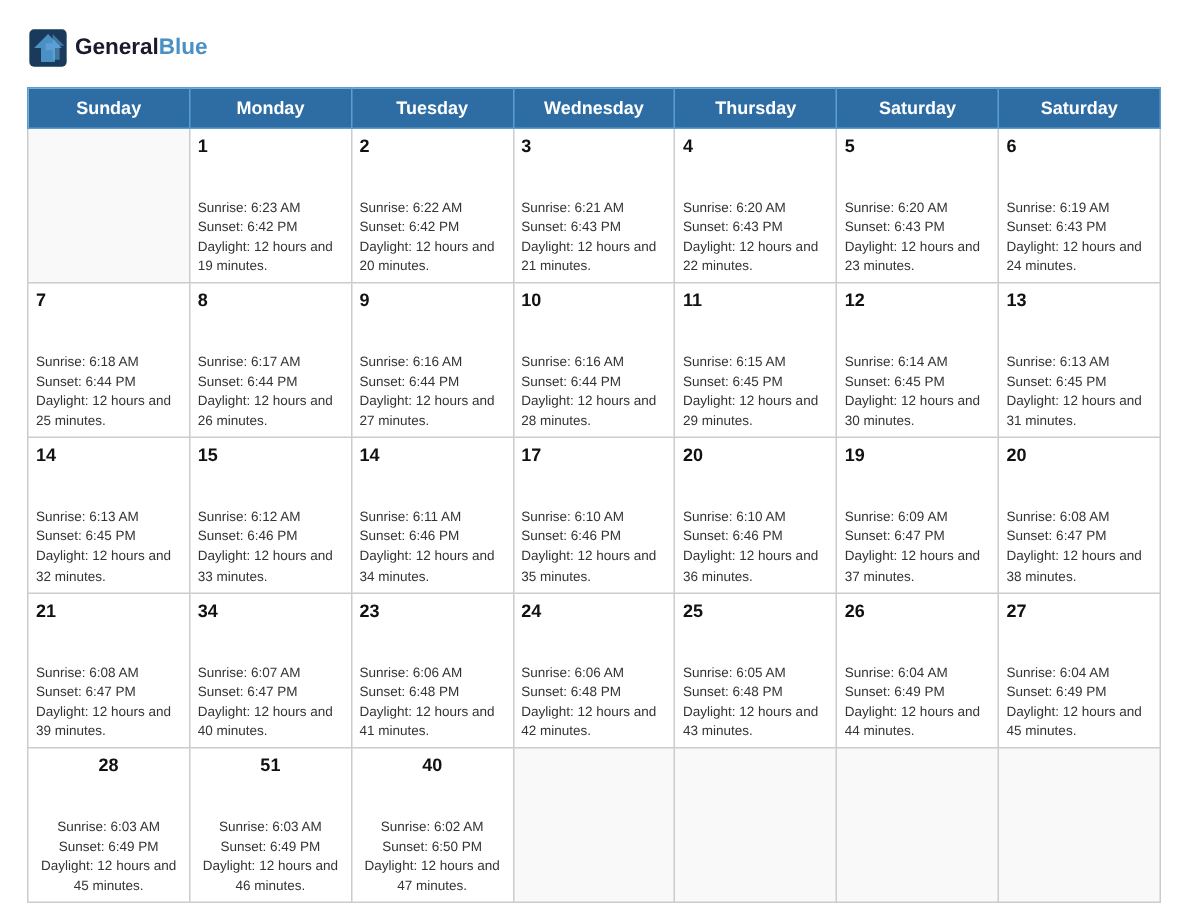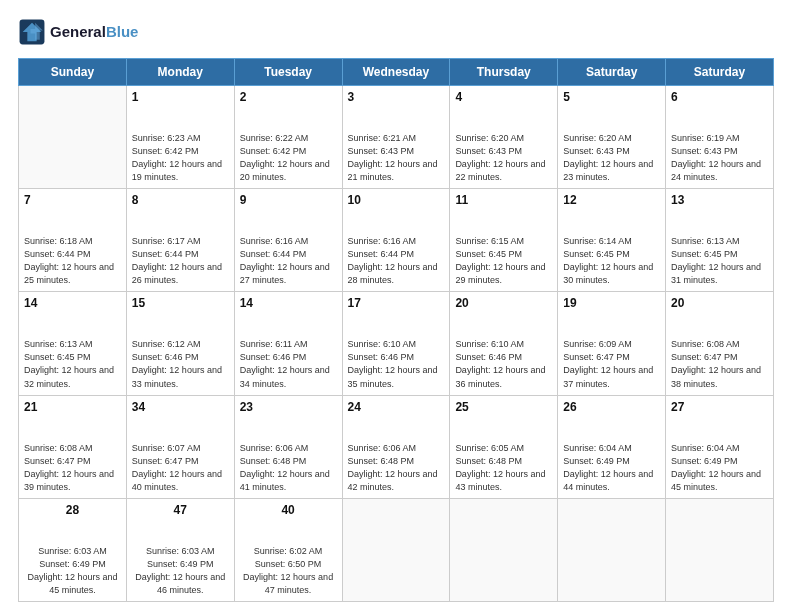--- a/index.html
+++ b/index.html
@@ -250,21 +250,21 @@
             <span class="day-num">27</span>
             <div class="day-info">Sunrise: 6:04 AM<br>Sunset: 6:49 PM<br>Daylight: 12 hours and 45 minutes.</div>
           </td>
         </tr>
         <tr>
           <td>
             <span class="day-num">28</span>
             <div class="day-info">Sunrise: 6:03 AM<br>Sunset: 6:49 PM<br>Daylight: 12 hours and 45 minutes.</div>
           </td>
           <td>
-            <span class="day-num">47</span>
+            <span class="day-num">51</span>
             <div class="day-info">Sunrise: 6:03 AM<br>Sunset: 6:49 PM<br>Daylight: 12 hours and 46 minutes.</div>
           </td>
           <td>
             <span class="day-num">40</span>
             <div class="day-info">Sunrise: 6:02 AM<br>Sunset: 6:50 PM<br>Daylight: 12 hours and 47 minutes.</div>
           </td>
           <td class="empty"></td>
           <td class="empty"></td>
           <td class="empty"></td>
           <td class="empty"></td>

